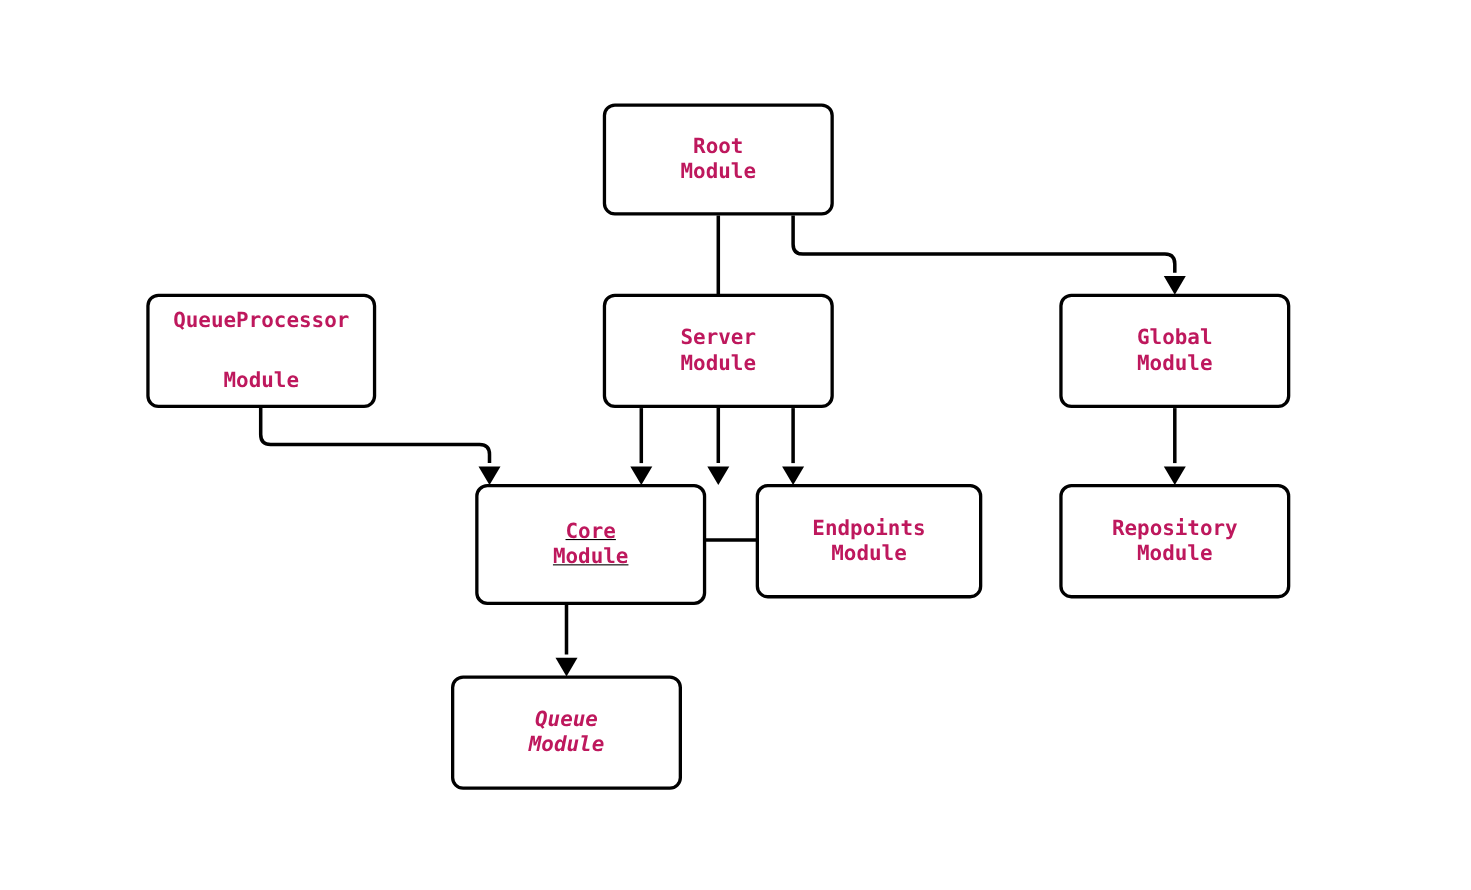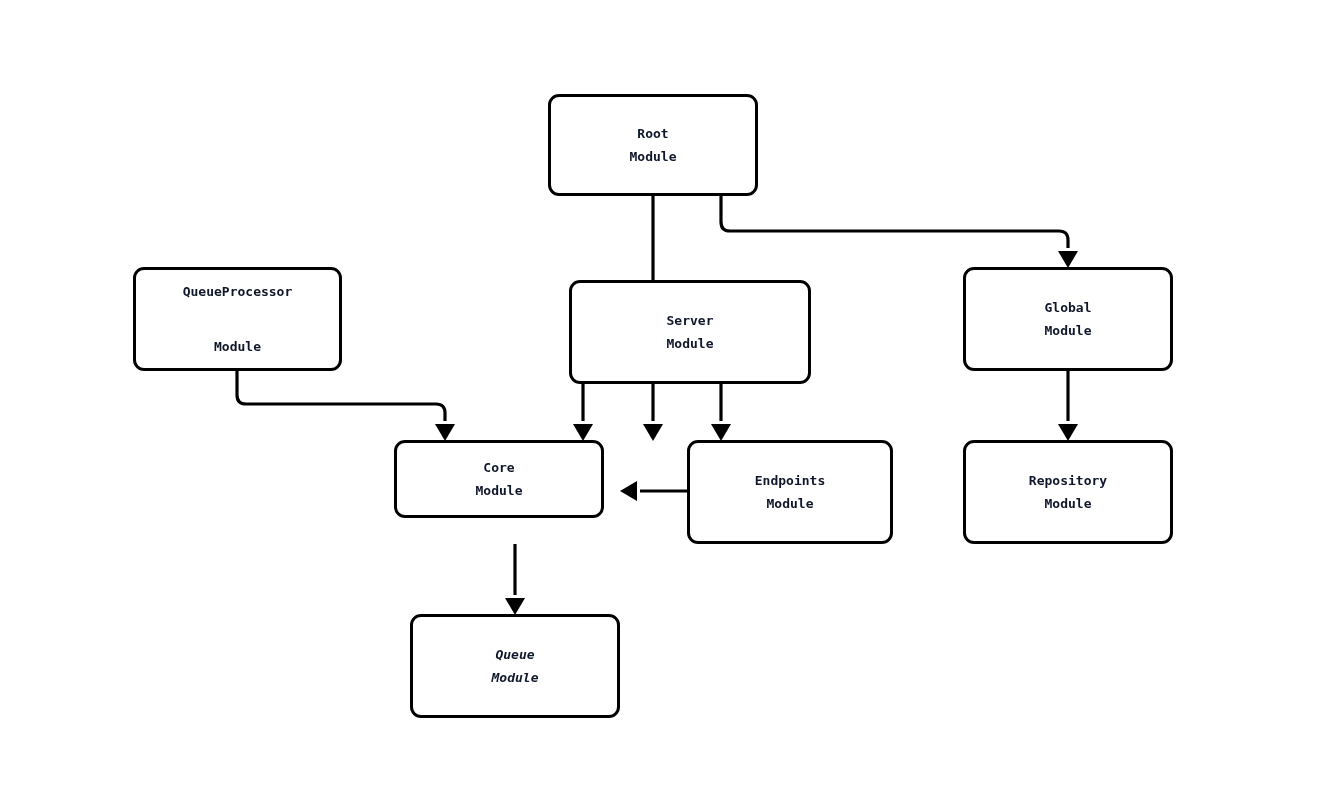--- a/index.html
+++ b/index.html
@@ -36,24 +36,24 @@
     border-radius: 11px;
     display: flex;
     flex-direction: column;
     align-items: center;
     justify-content: center;
     text-align: center;
     z-index: 2;
   }
   .node-line {
     font-family: "DejaVu Sans Mono", "Liberation Mono", monospace;
-    font-size: 13px;
+    font-size: 19px;
     font-weight: bold;
     line-height: 23px;
-    color: #0f172a;
+    color: #be185d;
     white-space: pre;
     letter-spacing: 0px;
     text-align: center;
   }
 </style>
 </head>
 <body>
 
 <div id="diagram-canvas">
 
@@ -92,31 +92,31 @@
   <div class="node" style="left:548px; top:94px; width:210px; height:102px;">
     <span class="node-line">Root</span>
     <span class="node-line">Module</span>
   </div>
 
   <div class="node" style="left:133px; top:267px; width:209px; height:104px;gap:32px;">
     <span class="node-line">QueueProcessor</span>
     <span class="node-line">Module</span>
   </div>
 
-  <div class="node" style="left:548px; top:280px; width:242px; height:104px;margin-left:21px;">
+  <div class="node" style="left:548px; top:267px; width:210px; height:104px;">
     <span class="node-line">Server</span>
     <span class="node-line">Module</span>
   </div>
 
   <div class="node" style="left:963px; top:267px; width:210px; height:104px;">
     <span class="node-line">Global</span>
     <span class="node-line">Module</span>
   </div>
 
-  <div class="node" style="left:394px; top:440px; width:210px; height:78px;">
+  <div class="node" style="left:432px; top:440px; width:210px; height:110px;text-decoration:underline;">
     <span class="node-line">Core</span>
     <span class="node-line">Module</span>
   </div>
 
   <div class="node" style="left:687px; top:440px; width:206px; height:104px;">
     <span class="node-line">Endpoints</span>
     <span class="node-line">Module</span>
   </div>
 
   <div class="node" style="left:963px; top:440px; width:210px; height:104px;">

